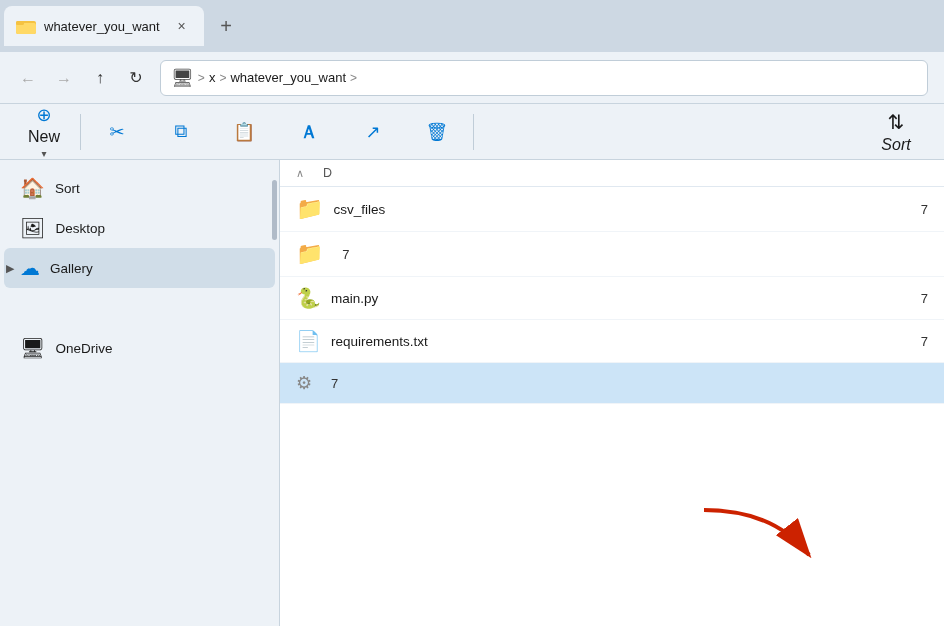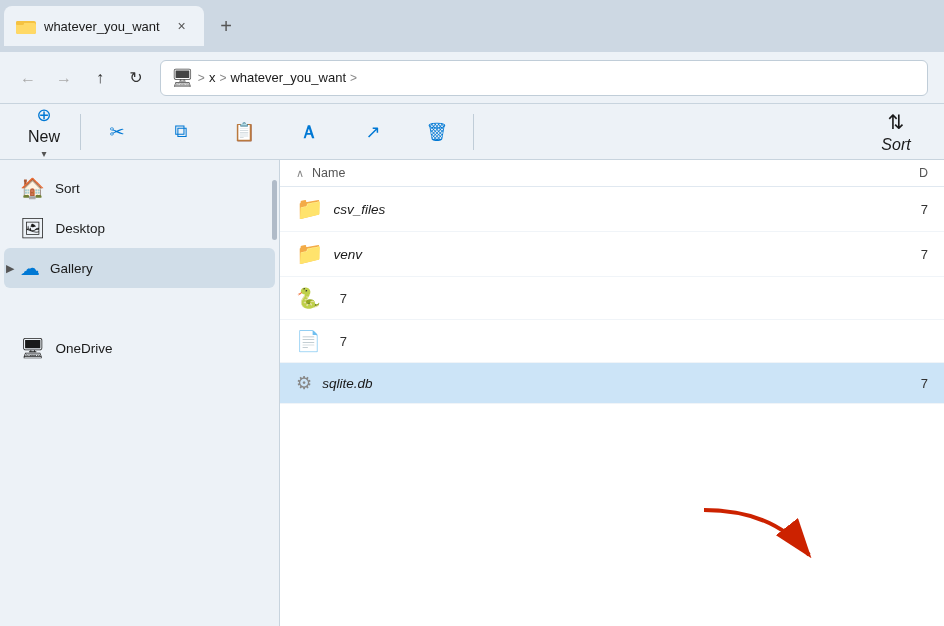--- a/index.html
+++ b/index.html
@@ -251,21 +251,21 @@
       align-items: center;
       padding: 9px 16px;
       cursor: pointer;
       border-bottom: 1px solid #f0f4f8;
       font-size: 13.5px;
       color: #1a1a1a;
       position: relative;
     }
     .file-row.selected { background: #cce4f7; }
     .file-icon { font-size: 22px; margin-right: 10px; }
-    .file-name { flex: 1; font-style: italic; }
+    .file-name { flex: 1; }
     .file-date { width: 16px; font-size: 13px; color: #333; text-align: right; }
 
     
     .red-arrow {
       position: absolute;
       right: 120px;
       bottom: 42px;
       pointer-events: none;
     }
   </style>
@@ -371,49 +371,48 @@
       <span class="item-icon">🖥</span>
       <span>OneDrive</span>
       <span class="sidebar-pin">📌</span>
     </div>
   </div>
 
   <div class="file-area" style="position:relative;">
 
     <div class="file-list-header">
       <span class="col-chevron">∧</span>
-      <span class="col-name">Name</span>
       <span class="col-date">D</span>
     </div>
 
     <div class="file-row">
       <span class="file-icon" style="color:#f5c242;">📁</span>
       <span class="file-name">csv_files</span>
       <span class="file-date">7</span>
     </div>
 
     <div class="file-row">
       <span class="file-icon" style="color:#f5c242;">📁</span>
-      <span class="file-name">venv</span>
       <span class="file-date">7</span>
     </div>
 
     <div class="file-row">
       <span class="file-icon" style="font-size:20px;">🐍</span>
+      <span class="file-name">main.py</span>
       <span class="file-date">7</span>
     </div>
 
     <div class="file-row">
       <span class="file-icon" style="font-size:20px; color:#888;">📄</span>
+      <span class="file-name">requirements.txt</span>
       <span class="file-date">7</span>
     </div>
 
     <div class="file-row selected">
       <span class="file-icon" style="font-size:18px; color:#888;">⚙</span>
-      <span class="file-name">sqlite.db</span>
       <span class="file-date">7</span>
     </div>
 
     <div class="red-arrow">
       <svg width="130" height="80" viewBox="0 0 130 80">
         <defs>
           <marker id="arrowhead" markerWidth="10" markerHeight="7" refX="9" refY="3.5" orient="auto">
             <polygon points="0 0, 10 3.5, 0 7" fill="#cc2200"></polygon>
           </marker>
         </defs>

